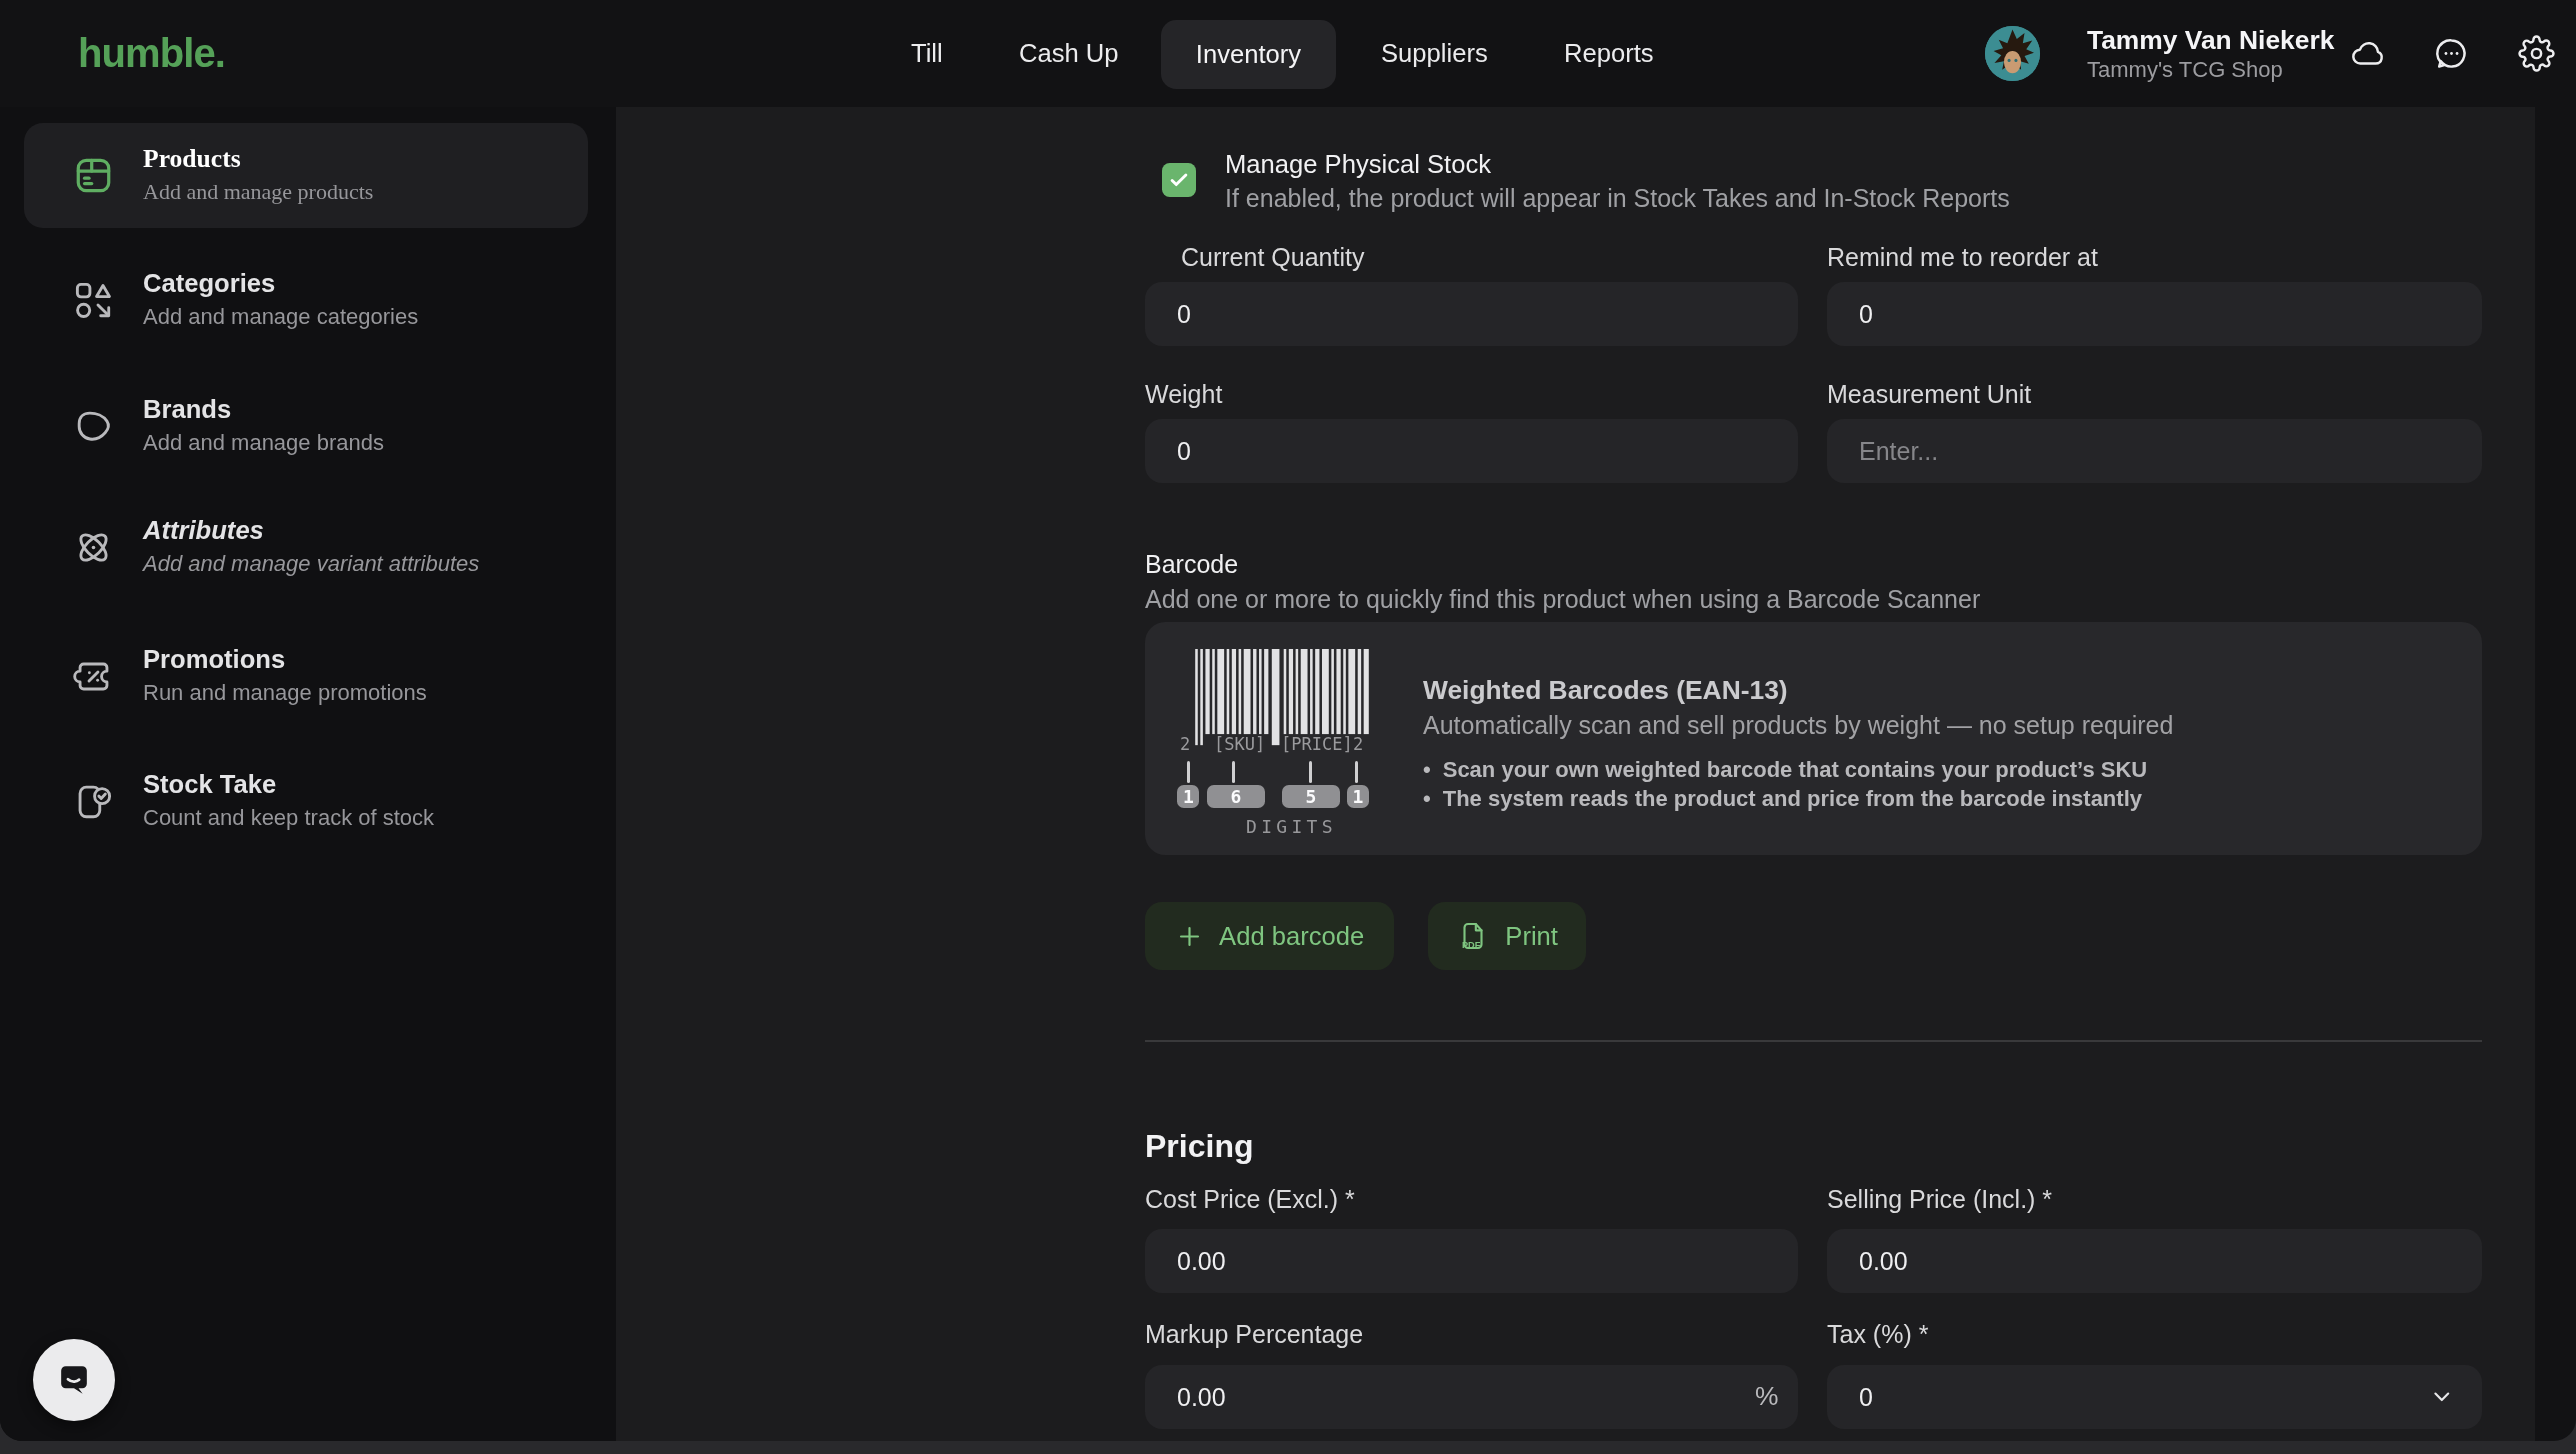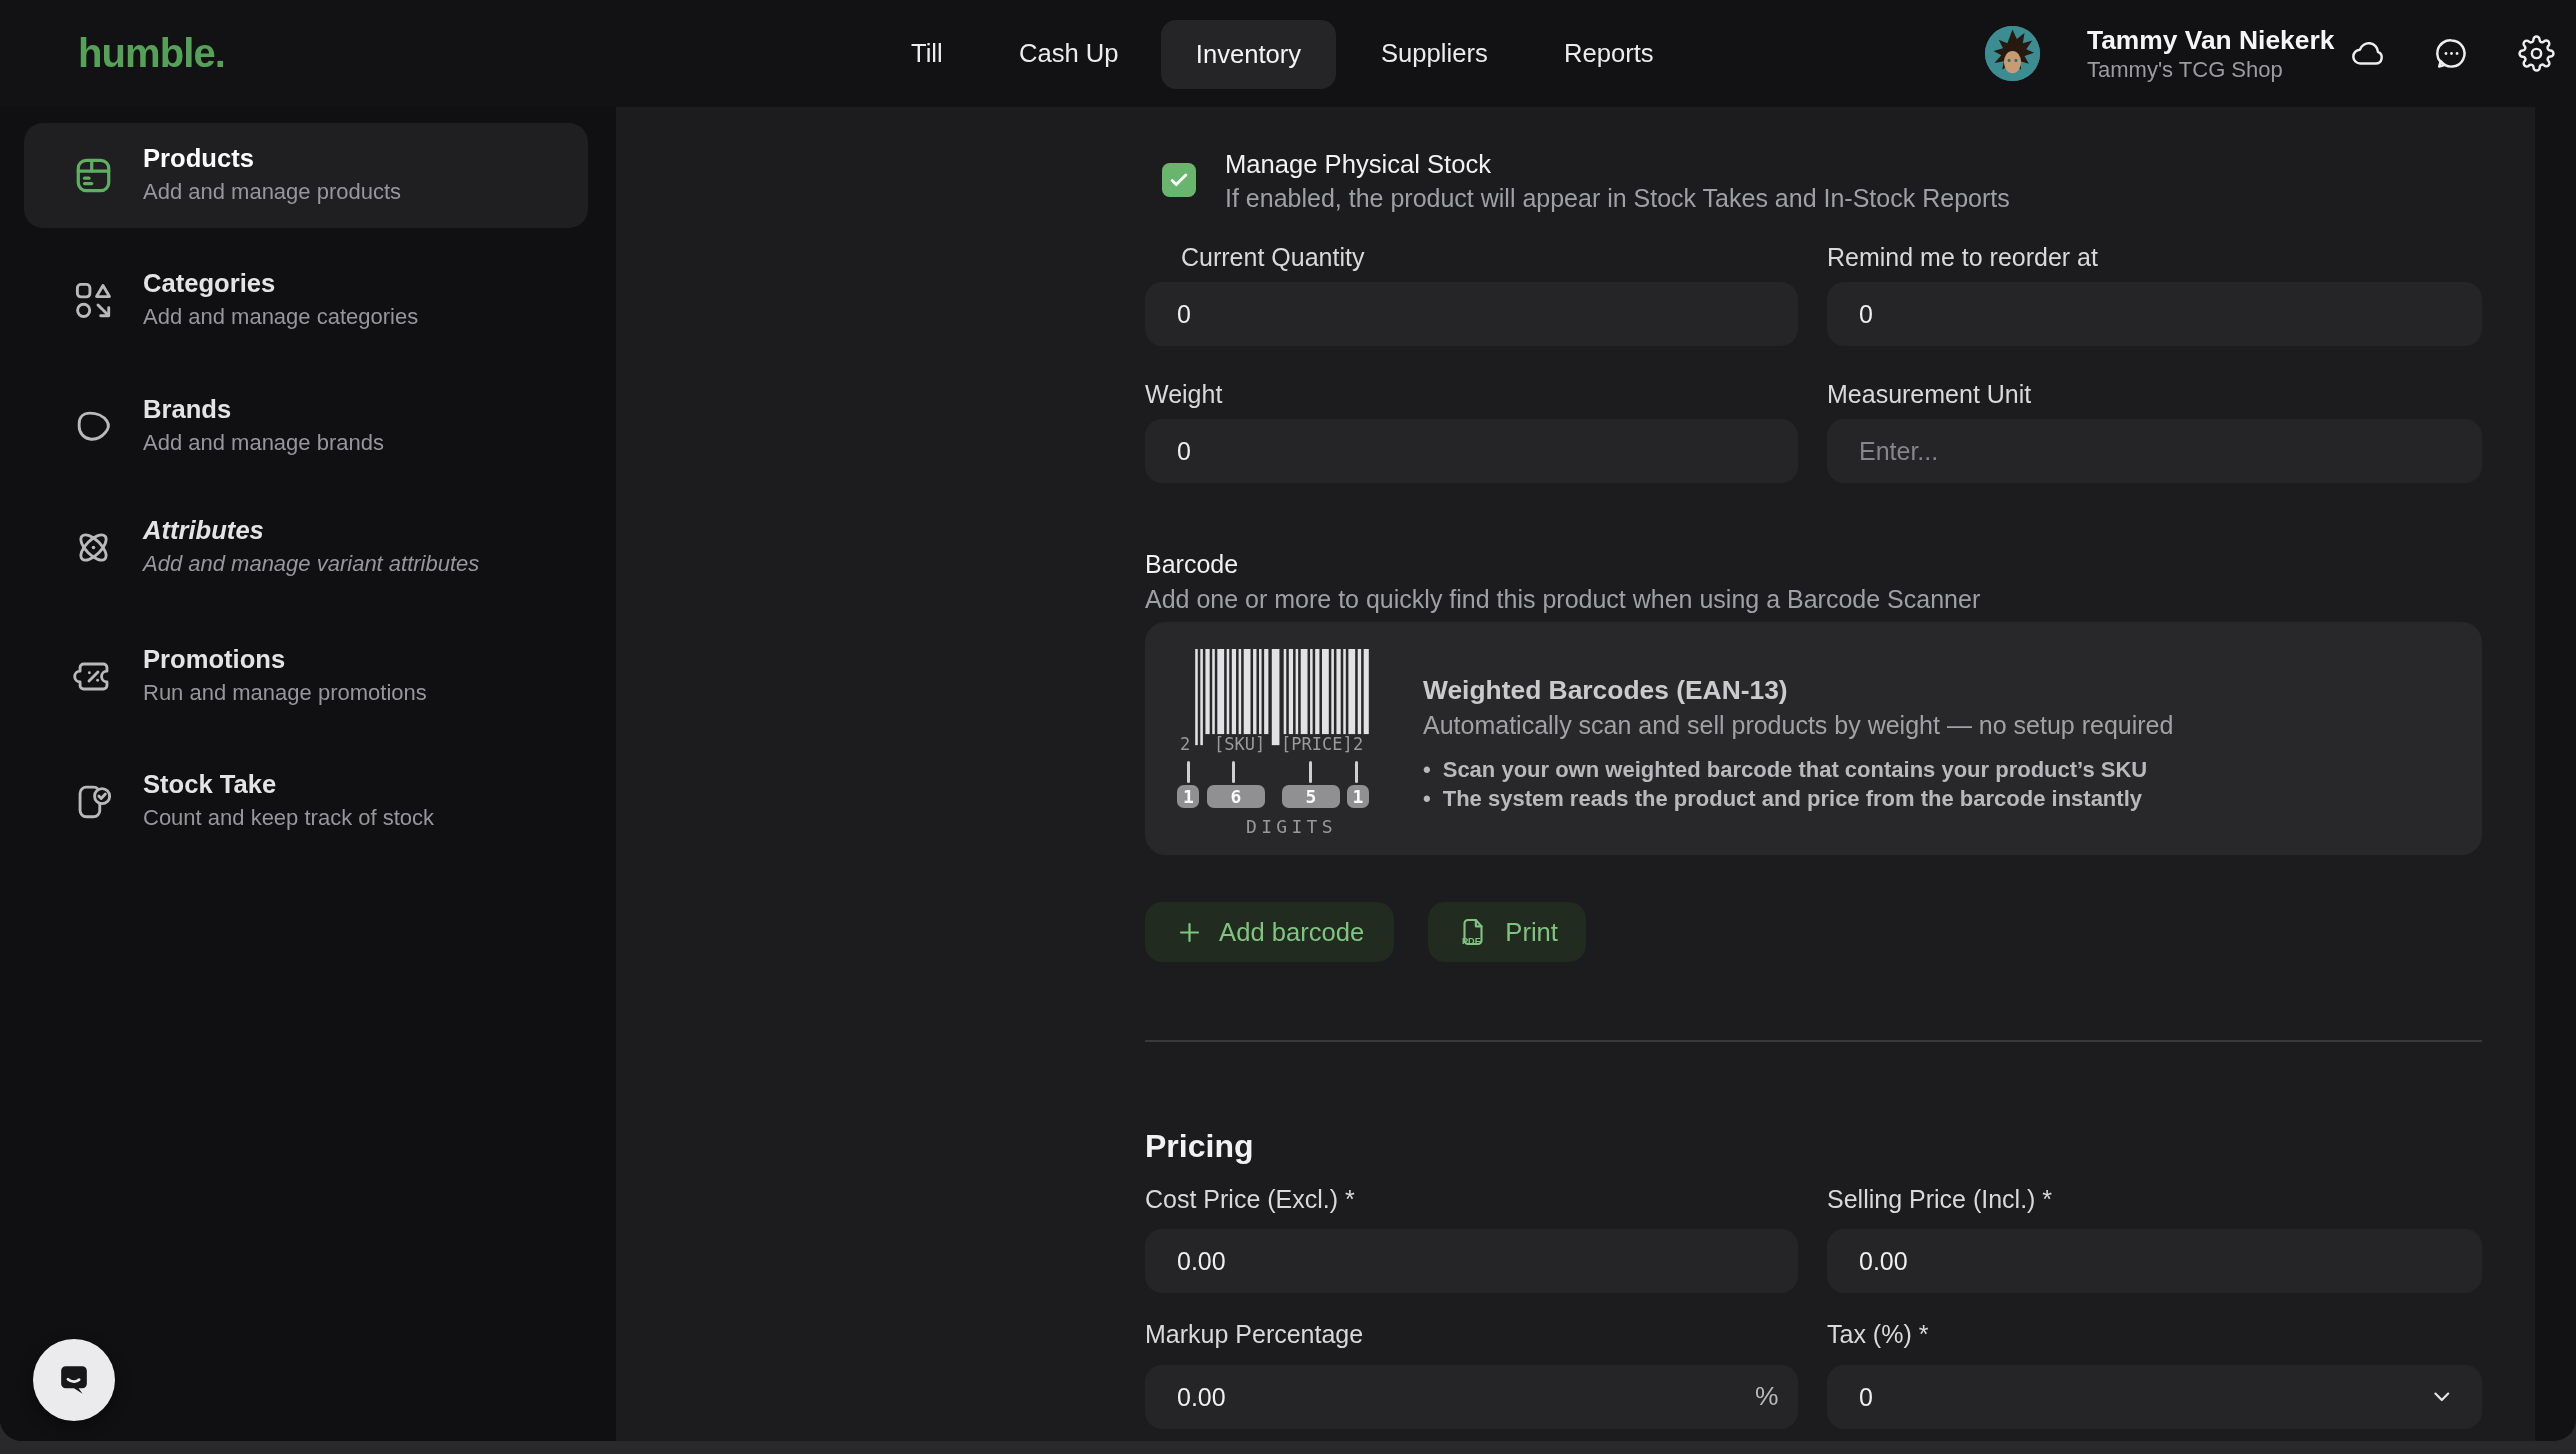--- a/index.html
+++ b/index.html
@@ -68,21 +68,21 @@
   .chip { position:absolute; top:136px; height:23px; background:#909093; border-radius:6.8px;
     color:#fbfbfd; font-family:"DejaVu Sans Mono",monospace; font-size:18px; font-weight:700;
     display:flex; align-items:center; justify-content:center; }
   .digits { position:absolute; left:66px; top:167px; font-family:"DejaVu Sans Mono",monospace;
     font-size:18px; letter-spacing:4.3px; color:#98989b; }
   .bc-title { position:absolute; left:278px; top:53px; font-size:26.4px; font-weight:700; color:#cscsce; color:#cbcbce; }
   .bc-sub { position:absolute; left:278px; top:89px; font-size:25px; color:#a2a2a5; white-space:nowrap; }
   .bc-bullet { position:absolute; left:278px; font-size:22px; font-weight:700; color:#b9b9bc; white-space:nowrap; }
   .bc-bullet::before { content:"•"; margin-right:12px; }
 
-  .g-btn { position:absolute; top:795px; height:60px; background:#222b1f; border:none; border-radius:17px;
+  .g-btn { position:absolute; top:795px; height:68px; background:#222b1f; border:none; border-radius:17px;
     display:flex; align-items:center; justify-content:center; gap:15.3px; cursor:pointer;
     color:#7fc580; font-size:25.6px; font-family:"Liberation Sans","DejaVu Sans",sans-serif; }
 
   .divider { position:absolute; left:0; top:933px; width:1337px; height:1.7px; background:#39393b; }
   .pricing-h { position:absolute; left:0; top:1021px; font-size:32px; font-weight:700; color:#f2f2f4; }
 
   .fab { position:absolute; left:33px; top:1339px; width:82px; height:82px; border-radius:50%;
     background:#ebebed; display:flex; align-items:center; justify-content:center; cursor:pointer;
     box-shadow:0 5.1px 15.3px rgba(0,0,0,.45); }
 </style>
@@ -126,21 +126,21 @@
       <circle cx="15.6" cy="12" r="0.9" fill="#ededef" stroke="none"></circle>
     </svg>
     <svg class="tb-icon" style="left:2481px;" viewBox="0 0 24 24" fill="none" stroke="#ededef" stroke-width="1.6" stroke-linecap="round" stroke-linejoin="round">
       <circle cx="12" cy="12" r="3"></circle>
       <path d="M19.4 15a1.65 1.65 0 0 0 .33 1.82l.06.06a2 2 0 0 1-2.83 2.83l-.06-.06a1.65 1.65 0 0 0-1.82-.33 1.65 1.65 0 0 0-1 1.51V21a2 2 0 0 1-4 0v-.09A1.65 1.65 0 0 0 9 19.4a1.65 1.65 0 0 0-1.82.33l-.06.06a2 2 0 1 1-2.83-2.83l.06-.06a1.65 1.65 0 0 0 .33-1.82 1.65 1.65 0 0 0-1.51-1H3a2 2 0 0 1 0-4h.09A1.65 1.65 0 0 0 4.6 9a1.65 1.65 0 0 0-.33-1.82l-.06-.06a2 2 0 1 1 2.83-2.83l.06.06a1.65 1.65 0 0 0 1.82.33H9a1.65 1.65 0 0 0 1-1.51V3a2 2 0 0 1 4 0v.09a1.65 1.65 0 0 0 1 1.51 1.65 1.65 0 0 0 1.82-.33l.06-.06a2 2 0 1 1 2.83 2.83l-.06.06a1.65 1.65 0 0 0-.33 1.82V9a1.65 1.65 0 0 0 1.51 1H21a2 2 0 0 1 0 4h-.09a1.65 1.65 0 0 0-1.51 1z"></path>
     </svg>
   </div>
 
   <div class="sidebar">
 
-    <div class="s-item" style="top:16px;">
+    <div class="s-item" style="top:16px;font-family:Liberation Serif, serif;">
       <div class="s-card"></div>
       <svg class="s-icon" viewBox="0 0 24 24" fill="none" stroke="#5fae62" stroke-width="1.8" stroke-linecap="round" stroke-linejoin="round">
         <rect x="3.5" y="3.5" width="17" height="17" rx="4.5"></rect>
         <path d="M3.5 9.5h17"></path>
           <path d="M11 3.5v6"></path>
         <path d="M7 13.5h2.5"></path>
           <path d="M7 16.5h4"></path>
       </svg>
       <div class="s-title active">Products</div>
       <div class="s-sub">Add and manage products</div>

